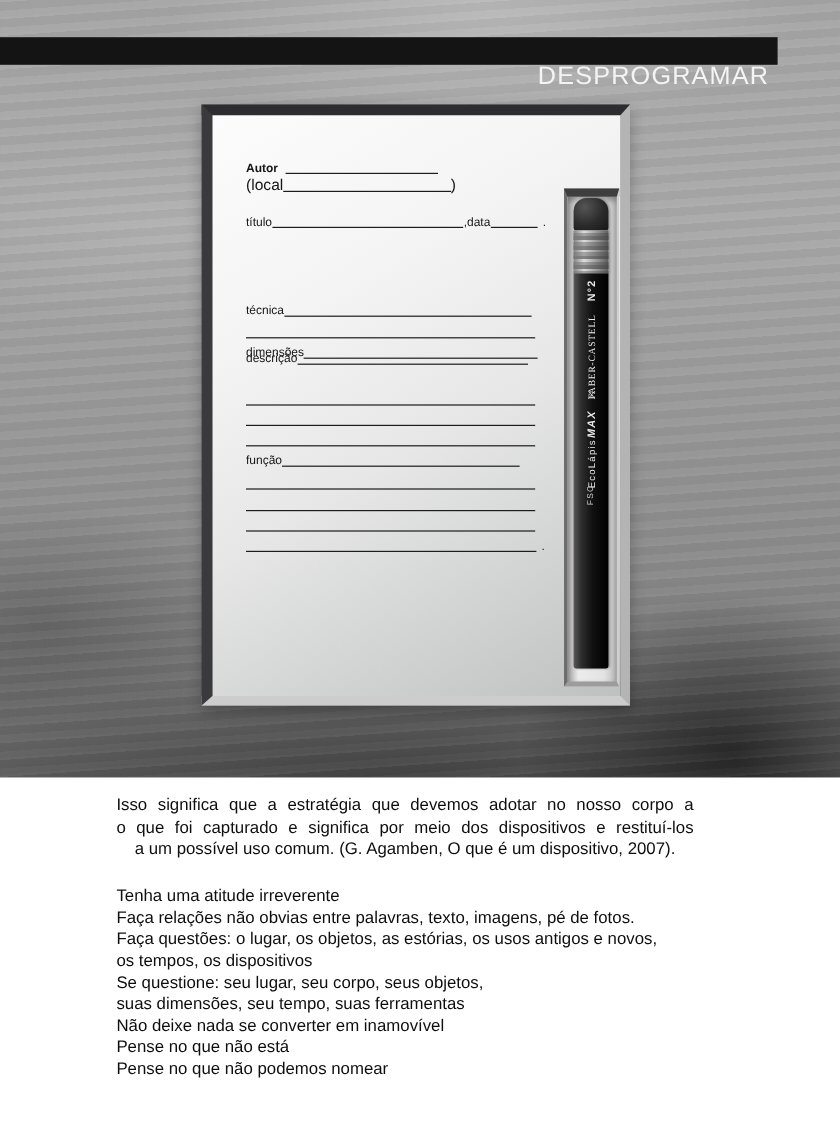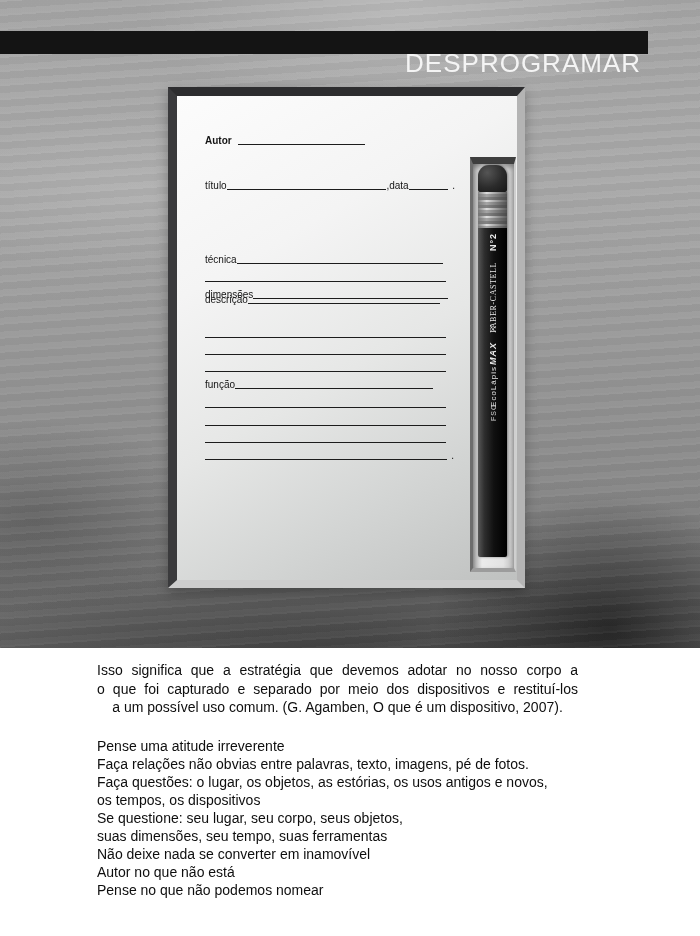--- a/index.html
+++ b/index.html
@@ -13,21 +13,21 @@
       repeating-linear-gradient(176deg, rgba(255,255,255,0.045) 0 2px, rgba(0,0,0,0.035) 2px 9px, rgba(255,255,255,0.02) 9px 14px),
       radial-gradient(ellipse 430px 170px at 58% 1%, rgba(255,255,255,0.22), rgba(255,255,255,0) 62%),
       radial-gradient(ellipse 280px 210px at 87% 97%, rgba(8,8,8,0.62), rgba(8,8,8,0) 63%),
       radial-gradient(ellipse 520px 150px at 48% 102%, rgba(25,25,25,0.45), rgba(25,25,25,0) 72%),
       radial-gradient(ellipse 260px 140px at 5% 80%, rgba(35,35,35,0.28), rgba(0,0,0,0) 70%),
       radial-gradient(ellipse 300px 120px at 20% 30%, rgba(255,255,255,0.10), rgba(255,255,255,0) 70%),
       linear-gradient(to bottom,#a6a6a6 0%,#aaaaaa 28%,#9a9a9a 52%,#8a8a8a 74%,#6c6c6c 92%,#5f5f5f 100%);}
 
   .titlebar{position:absolute;left:0;top:31px;width:648px;height:23px;background:#141414;
     display:flex;align-items:center;justify-content:flex-end;box-sizing:border-box;padding-right:7px;}
-  .titlebar span{color:#f4f4f4;font-size:26px;line-height:23px;letter-spacing:1px;font-weight:400;margin-top:41px;}
+  .titlebar span{color:#f4f4f4;font-size:21px;line-height:23px;letter-spacing:1px;font-weight:400;margin-top:41px;}
 
   
   .card{position:absolute;left:168px;top:87px;width:357px;height:501px;box-sizing:border-box;
     border-style:solid;border-width:9px 8px 8px 9px;
     border-color:#2d2d2f #b4b4b4 #cdcdcd #3a3a3c;
     background:linear-gradient(150deg,#fcfcfc 0%,#f4f4f4 30%,#e6e7e6 55%,#d2d4d3 78%,#bfc1c0 100%);
     box-shadow:0 5px 12px rgba(0,0,0,0.28);}
   .card-inner{position:relative;width:100%;height:100%;}
 
   .row{position:absolute;left:28px;height:16px;display:flex;align-items:flex-end;
@@ -81,20 +81,25 @@
 
     <div class="card">
       <div class="card-inner">
 
         <div class="row" style="top:34px;width:160px">
           <span class="b">Autor</span>
           <span style="width:6px"></span>
           <i class="ln" style="flex:1"></i>
         </div>
 
+        <div class="row" style="top:49px;width:175px;font-size:13px">
+          <span>(local</span>
+          <i class="ln" style="flex:1"></i>
+          <span>)</span>
+        </div>
 
         <div class="row" style="top:79px;width:250px">
           <span>título</span>
           <i class="ln" style="flex:125"></i>
           <span>,data</span>
           <i class="ln" style="flex:31"></i>
           <span class="dot">.</span>
         </div>
 
         <div class="row" style="top:153px;width:238px">
@@ -161,29 +166,29 @@
           </div>
         </div>
 
       </div>
     </div>
   </div>
 
   <div class="textblock">
     <div class="para">
       <div class="pj">Isso significa que a estratégia que devemos adotar no nosso corpo a</div>
-      <div class="pj">o que foi capturado e separado por meio dos dispositivos e restituí-los</div>
+      <div class="pj">o que foi capturado e significa por meio dos dispositivos e restituí-los</div>
       <div class="plast">a um possível uso comum. (G. Agamben, O que é um dispositivo, 2007).</div>
     </div>
     <div class="lines">
-      <div>Pense uma atitude irreverente</div>
+      <div>Tenha uma atitude irreverente</div>
       <div>Faça relações não obvias entre palavras, texto, imagens, pé de fotos.</div>
       <div>Faça questões: o lugar, os objetos, as estórias, os usos antigos e novos,</div>
       <div>os tempos, os dispositivos</div>
       <div>Se questione: seu lugar, seu corpo, seus objetos,</div>
       <div>suas dimensões, seu tempo, suas ferramentas</div>
       <div>Não deixe nada se converter em inamovível</div>
-      <div>Autor no que não está</div>
+      <div>Pense no que não está</div>
       <div>Pense no que não podemos nomear</div>
     </div>
   </div>
 
 </div>
 
 </body></html>

